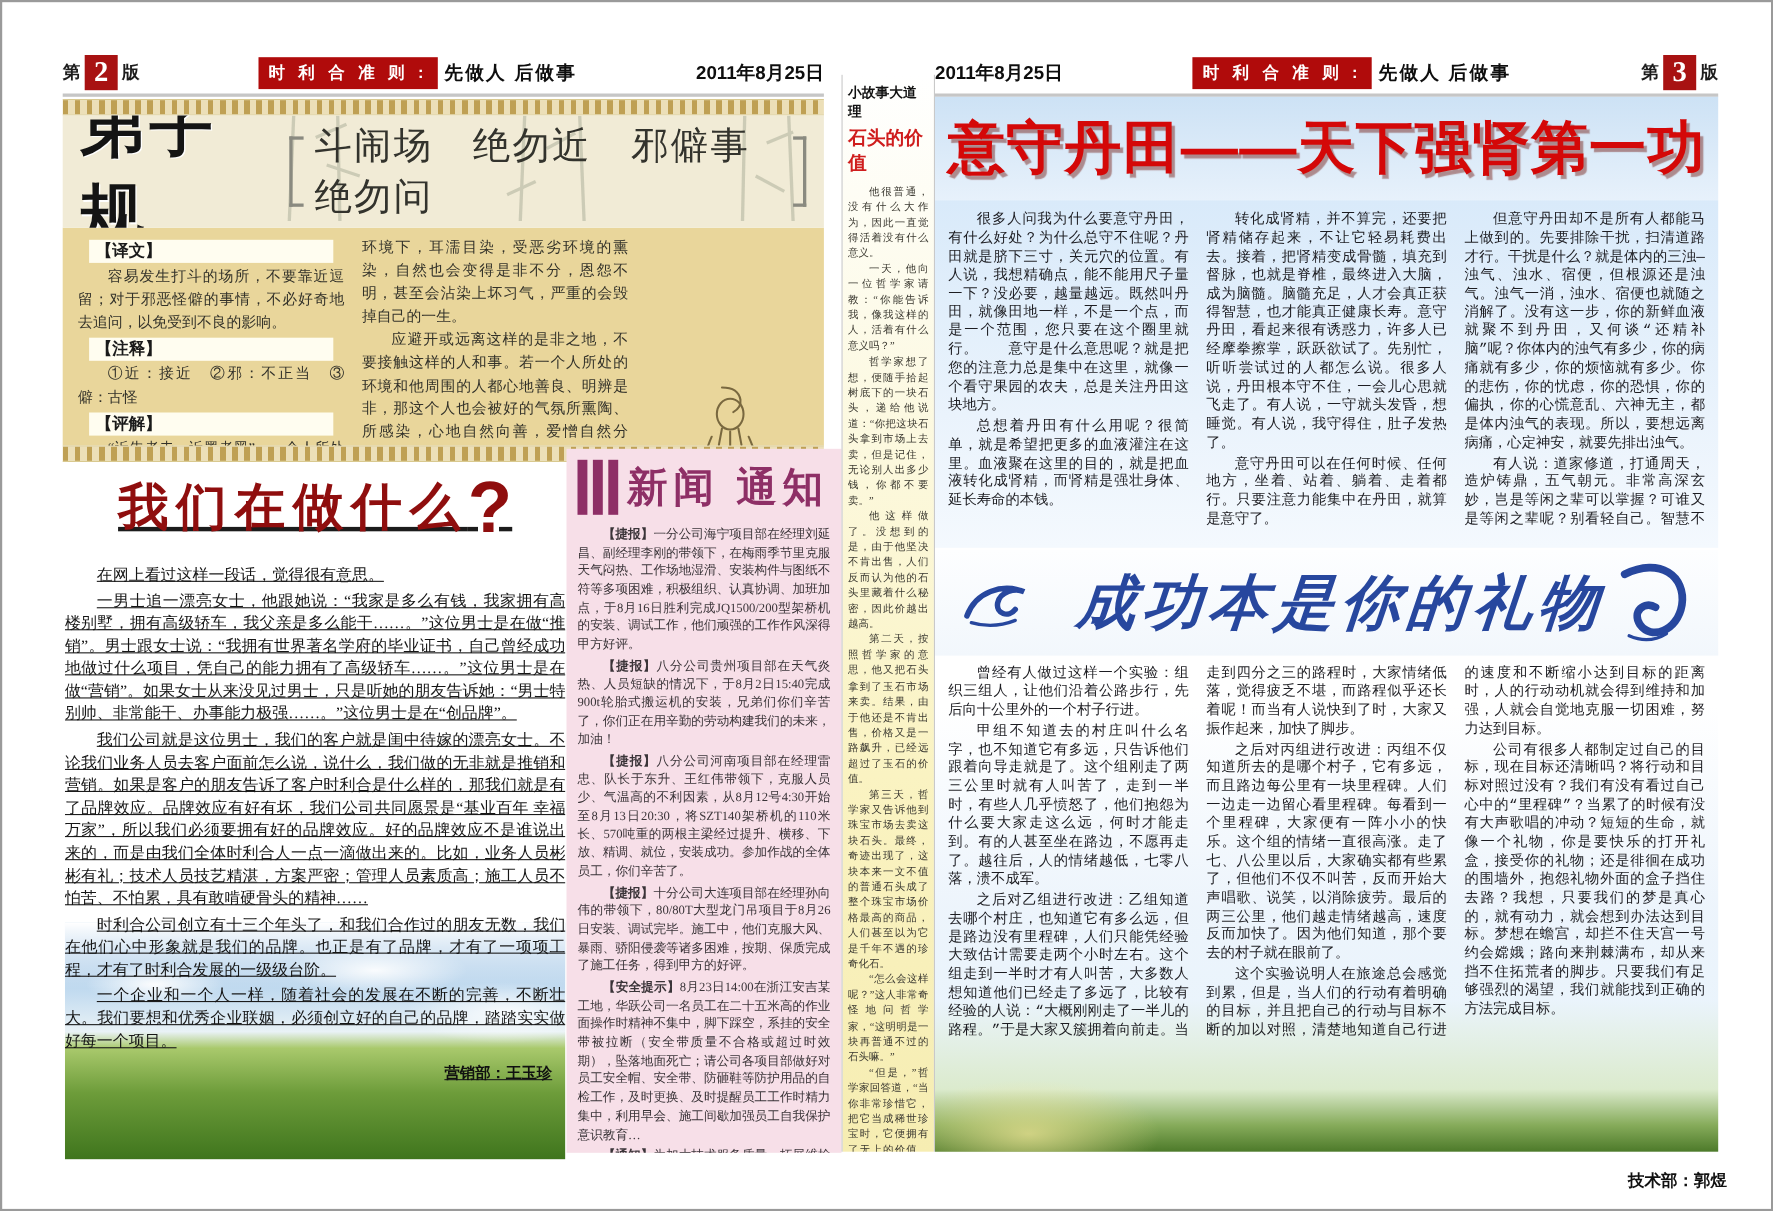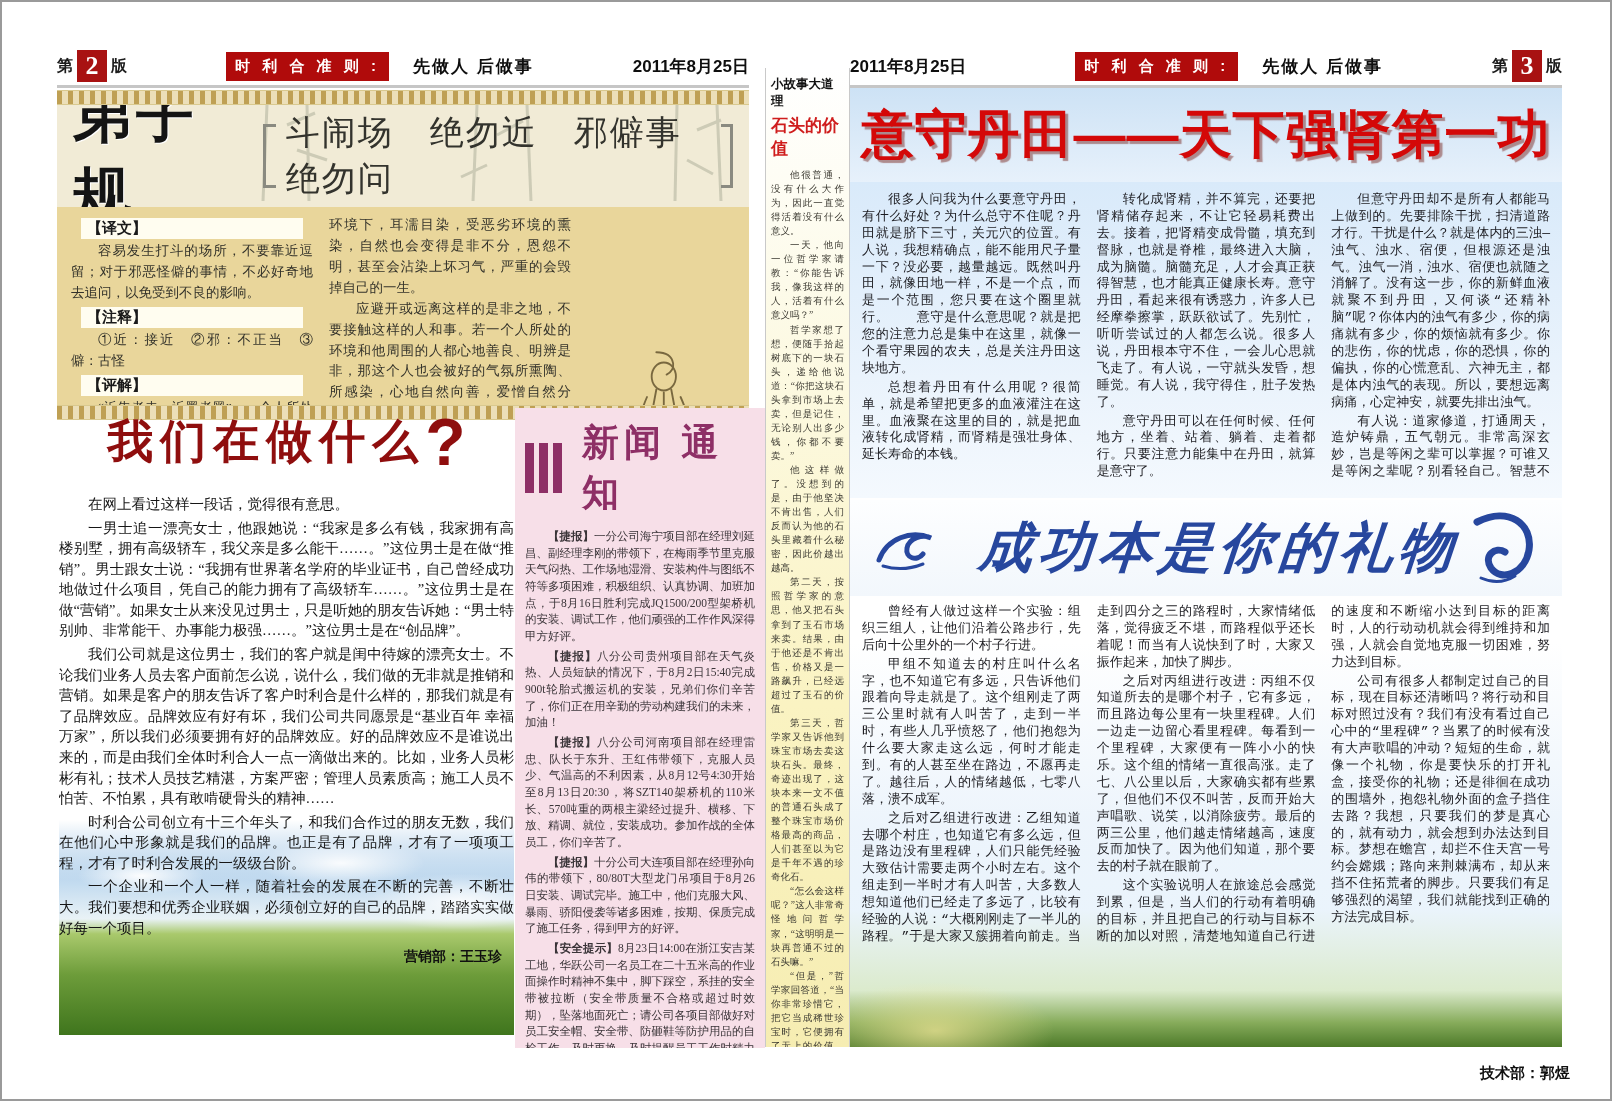--- a/index.html
+++ b/index.html
@@ -9,21 +9,21 @@
   
   .hdr{position:absolute;top:46px;height:36px;display:flex;align-items:center;justify-content:space-between;}
   .hdr-left{left:55px;width:692px;}
   .hdr-right{left:848px;width:712px;}
   .pagemark{display:flex;align-items:center;gap:4px;font-weight:bold;font-size:16px;font-family:"Liberation Sans",sans-serif;}
   .pagenum-box{display:inline-flex;align-items:center;justify-content:center;width:30px;height:32px;
                background:#a81212;color:#fff;font-size:26px;font-weight:bold;font-family:"Liberation Serif",serif;}
   .motto{display:flex;align-items:center;}
   .motto-red{background:#b00b0b;color:#ffffff;font-weight:bold;font-size:15px;padding:5px 9px;letter-spacing:4px;
              font-family:"Liberation Sans",sans-serif;}
-  .motto-black{font-weight:bold;font-size:17px;color:#0e0e0e;letter-spacing:2px;padding-left:24px;
+  .motto-black{font-weight:bold;font-size:17px;color:#0e0e0e;letter-spacing:2px;padding-left:6px;
                font-family:"Liberation Sans",sans-serif;}
   .hdate{font-weight:bold;font-size:17px;font-family:"Liberation Sans",sans-serif;color:#0e0e0e;}
   .rule{position:absolute;top:83px;height:3px;background:#c6c6c6;}
   .rule-left{left:55px;width:692px;}
   .rule-right{left:848px;width:712px;}
 
   
   .dzg{position:absolute;left:55px;top:88px;width:692px;}
   .goldstrip{height:13px;background:repeating-linear-gradient(90deg,#bfa054 0 5px,#ecdfb8 5px 11px);
              border-top:1px solid #d9c98f;border-bottom:1px solid #d9c98f;}
@@ -38,21 +38,21 @@
   .verse{font-size:34px;color:#33332d;letter-spacing:2px;font-family:"Liberation Serif",serif;}
   .dzg-body{height:198px;background:#e9d69b;padding:8px 14px;box-sizing:border-box;display:grid;
             grid-template-columns:1fr 1fr 148px;column-gap:16px;overflow:hidden;}
   .dzg-label{background:#fffdf0;font-weight:bold;font-size:15px;padding:1px 6px;margin:3px 10px 2px;
              font-family:"Liberation Sans",sans-serif;color:#1a1a1a;}
   .dzg-text{font-size:13.5px;line-height:1.55;color:#33322a;text-align:justify;margin:0;text-indent:2em;}
   .dzg-text.noindent{text-indent:0;}
   .confucius{align-self:end;justify-self:center;}
 
   
-  .art-what{position:absolute;left:57px;top:398px;width:455px;height:635px;overflow:hidden;}
+  .art-what{position:absolute;left:57px;top:417px;width:455px;height:635px;overflow:hidden;text-decoration:underline;}
   .photo-left{position:absolute;left:0;right:0;bottom:0;height:215px;
       background:
         radial-gradient(ellipse 90px 26px at 18% 26%, rgba(255,255,255,.95), rgba(255,255,255,0) 70%),
         radial-gradient(ellipse 120px 32px at 62% 20%, rgba(255,255,255,.9), rgba(255,255,255,0) 70%),
         radial-gradient(ellipse 130px 40px at 88% 38%, rgba(255,255,255,.85), rgba(255,255,255,0) 70%),
         linear-gradient(180deg,#8fb9e0 0%,#c4dcf0 30%,#e9f2f6 46%,#a9c96c 53%,#6d9c3a 72%,#3f751d 100%);}
   .photo-left::after{content:"";position:absolute;left:0;right:0;top:0;height:60px;
       background:linear-gradient(180deg,#ffffff, rgba(255,255,255,0));}
   .art-what-inner{position:relative;z-index:1;}
   .art-what-title{ text-align:center;margin:4px 0 14px;font-size:46px;font-weight:900;color:#8f0e0e;
@@ -62,21 +62,21 @@
   .signature{text-align:right;font-weight:bold;font-size:14px;font-family:"Liberation Sans",sans-serif;
              margin-top:10px;padding-right:12px;color:#101010;}
 
   
   .news{position:absolute;left:513px;top:406px;width:250px;height:640px;background:#f7dfe8;
         box-sizing:border-box;padding:8px 10px;overflow:hidden;}
   .news-title{display:flex;align-items:center;gap:8px;margin:2px 0 10px;}
   .news-bars{display:flex;gap:5px;}
   .news-bar{width:9px;height:50px;background:#8e2f66;}
   .news-title-text{font-size:37px;font-weight:900;color:#8e2f66;letter-spacing:5px;
-                   font-family:"Liberation Sans",sans-serif;margin-left:12px;}
+                   font-family:"Liberation Sans",sans-serif;}
   .news-item{font-size:11.5px;line-height:1.45;color:#3a3438;text-align:justify;text-indent:2em;margin:0 0 3px;}
   .news-item .tag{font-weight:bold;}
 
   
   .story{position:absolute;left:763px;top:66px;width:85px;height:979px;box-sizing:border-box;
          border-left:1px solid #c9c9c9;border-right:1px solid #c9c9c9;padding:8px 5px;overflow:hidden;
          background:linear-gradient(180deg,#ffffff 0%,#fdfbea 22%,#faf3c2 65%,#f6edb2 100%);}
   .story-kicker{font-size:12.5px;font-weight:bold;color:#111;margin:0 0 4px;font-family:"Liberation Sans",sans-serif;}
   .story-title{font-size:17px;font-weight:900;color:#cf1d1d;margin:0 0 8px;font-family:"Liberation Sans",sans-serif;}
   .story p{font-size:9.5px;line-height:1.48;text-align:justify;text-indent:2em;margin:0;color:#3a3830;}

